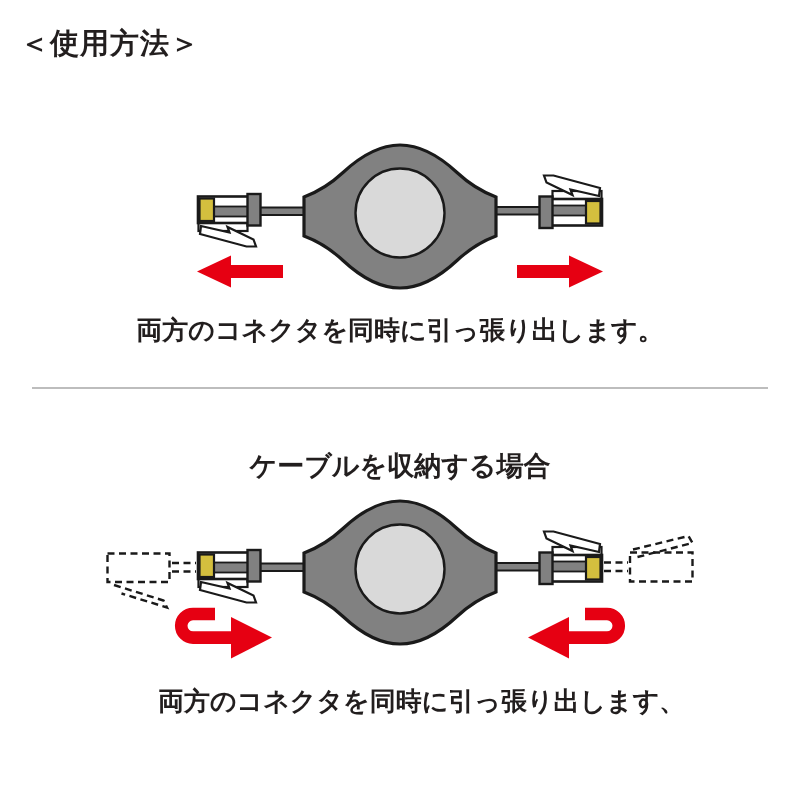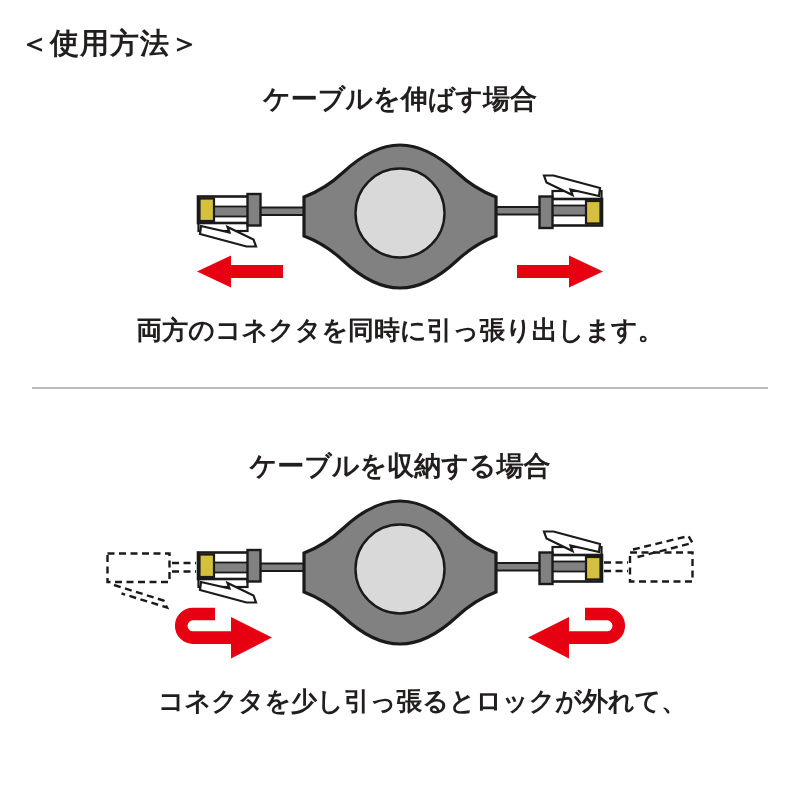--- a/index.html
+++ b/index.html
@@ -31,21 +31,20 @@
   .uturn{fill:none;stroke:var(--red);stroke-width:12.6;}
   .ghost{fill:none;stroke:var(--outline);stroke-width:2.4;stroke-dasharray:7 4.5;}
 </style>
 </head>
 <body>
 
 <div id="page">
 
   <div class="abs title">＜使用方法＞</div>
 
-  <div class="abs heading h-extend">ケーブルを伸ばす場合</div>
 
   <svg id="dia-extend" class="abs diagram" viewBox="0 130 800 175" xmlns="http://www.w3.org/2000/svg">
     <defs>
 
       <g id="half">
         <rect class="gray" x="255" y="207.5" width="53" height="7.5" stroke-width="2"></rect>
         <rect class="white" x="198.5" y="222" width="49" height="9" stroke-width="2.2"></rect>
         <path class="white" d="M201,226 L229.5,232.5 L227.5,227 L253.5,239.5 L256,246.5 L246.5,246.5 L200,234 Z" stroke-width="2.2"></path>
         <rect class="white" x="198" y="196.5" width="50.5" height="26.5" stroke-width="2.6"></rect>
         <rect class="gray" x="213" y="206.5" width="36" height="10" stroke-width="1.8"></rect>
@@ -93,16 +92,16 @@
       <path class="uturn" d="M215,614 H193 A11.8,11.8 0 0 0 193,637.6 H233"></path>
       <polygon class="red" points="231,617 272,637.5 231,658.5"></polygon>
     </g>
     <g>
       <path class="uturn" d="M585,614 H607 A11.8,11.8 0 0 1 607,637.6 H567"></path>
       <polygon class="red" points="569,617 528,637.5 569,658.5"></polygon>
     </g>
   </svg>
 
   <div class="abs caption cap-retract">
-    <div>コネクタを少し引っ張るとロックが外れて、</div>
+    <div>両方のコネクタを同時に引っ張り出します、</div>
   </div>
 
 </div>
 
 </body></html>

